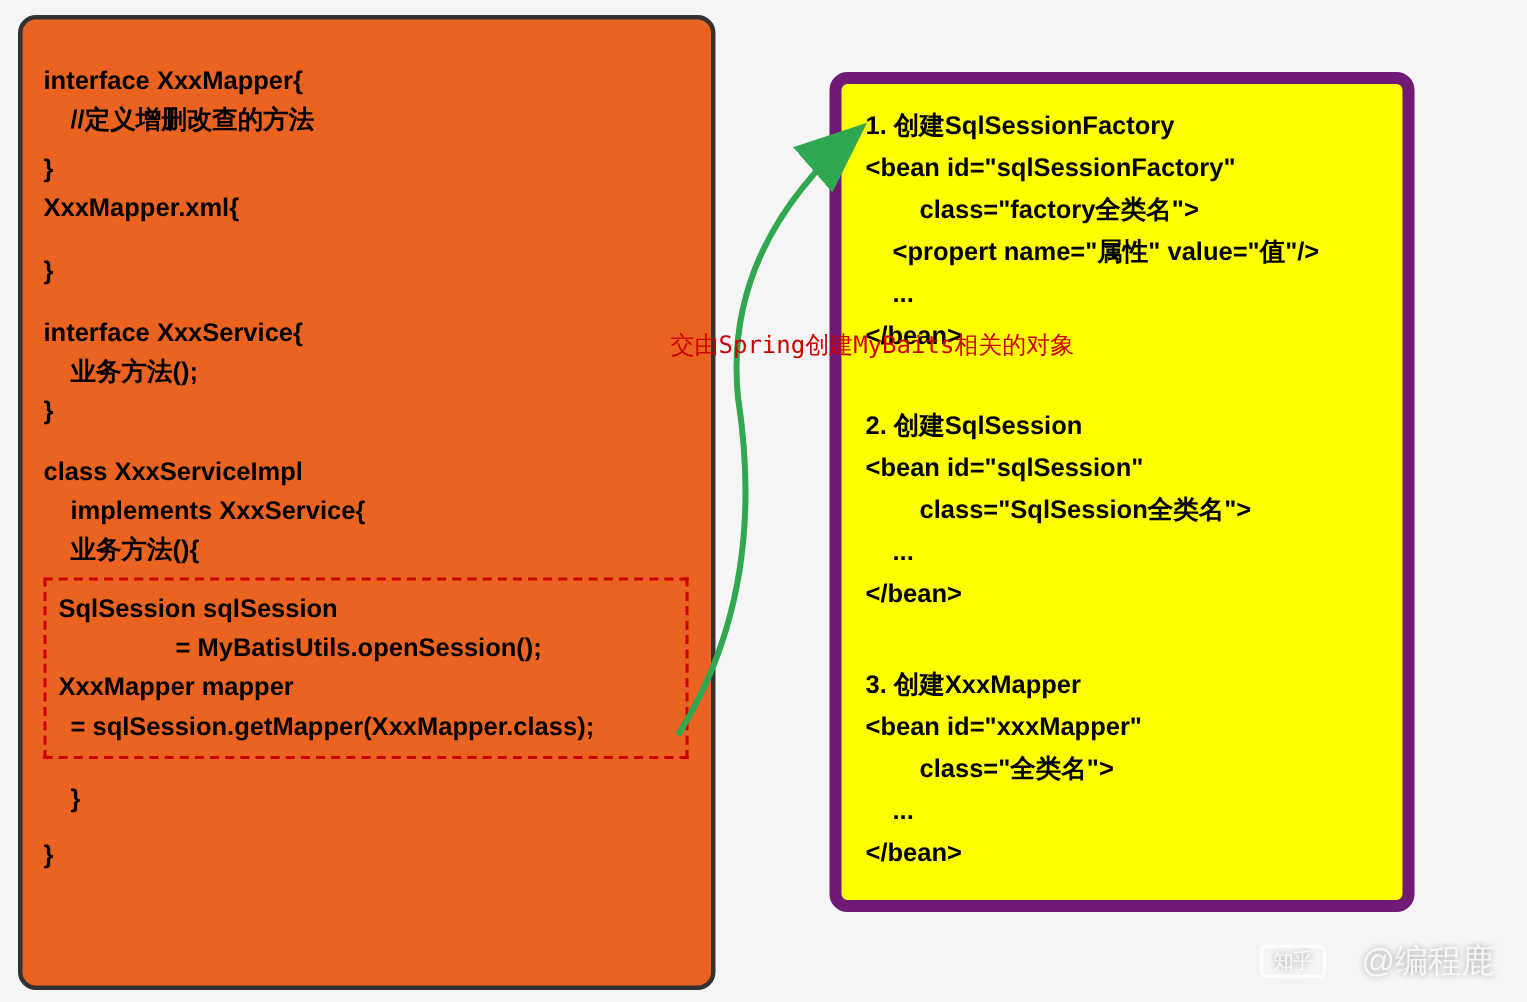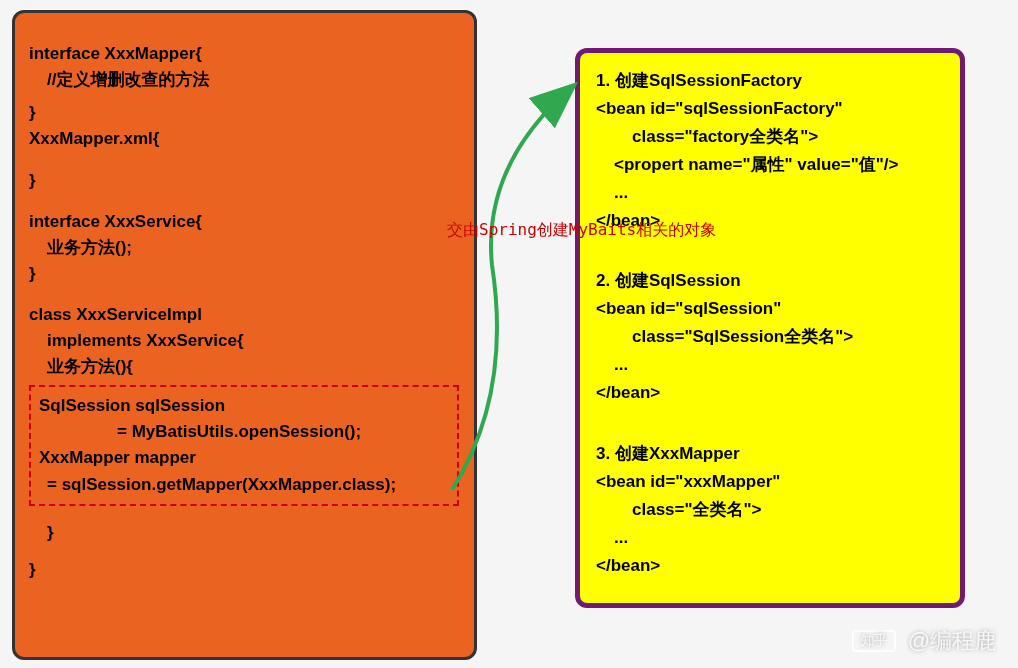--- a/index.html
+++ b/index.html
@@ -20,26 +20,26 @@
     border: 3px solid #333;
     border-radius: 12px;
     padding: 28px 14px;
     color: #000;
     font-size: 17px;
     font-weight: bold;
     line-height: 1.55;
   }
   .right-box {
     position: absolute;
-    left: 575px;
+    left: 553px;
     top: 48px;
     width: 390px;
     height: 560px;
     background: #FFFF00;
-    border: 5px solid #701a75;
+    border: 8px solid #701a75;
     border-radius: 12px;
     padding: 14px 16px;
     color: #000;
     font-size: 17px;
     font-weight: bold;
     line-height: 1.65;
   }
   .dashed-box {
     border: 2px dashed #CC0000;
     padding: 6px 8px;
@@ -72,21 +72,21 @@
   .watermark {
     position: absolute;
     right: 22px;
     bottom: 12px;
     color: rgba(255,255,255,0.82);
     font-size: 22px;
     font-weight: 500;
     text-shadow: 0 0 4px rgba(0,0,0,0.35);
     display: flex;
     align-items: center;
-    gap: 12px;
+    gap: 24px;
   }
   .zhihu-logo {
     width: 44px;
     height: 22px;
     border: 2px solid rgba(255,255,255,0.82);
     border-radius: 4px;
     display: inline-flex;
     align-items: center;
     justify-content: center;
     font-size: 14px;

